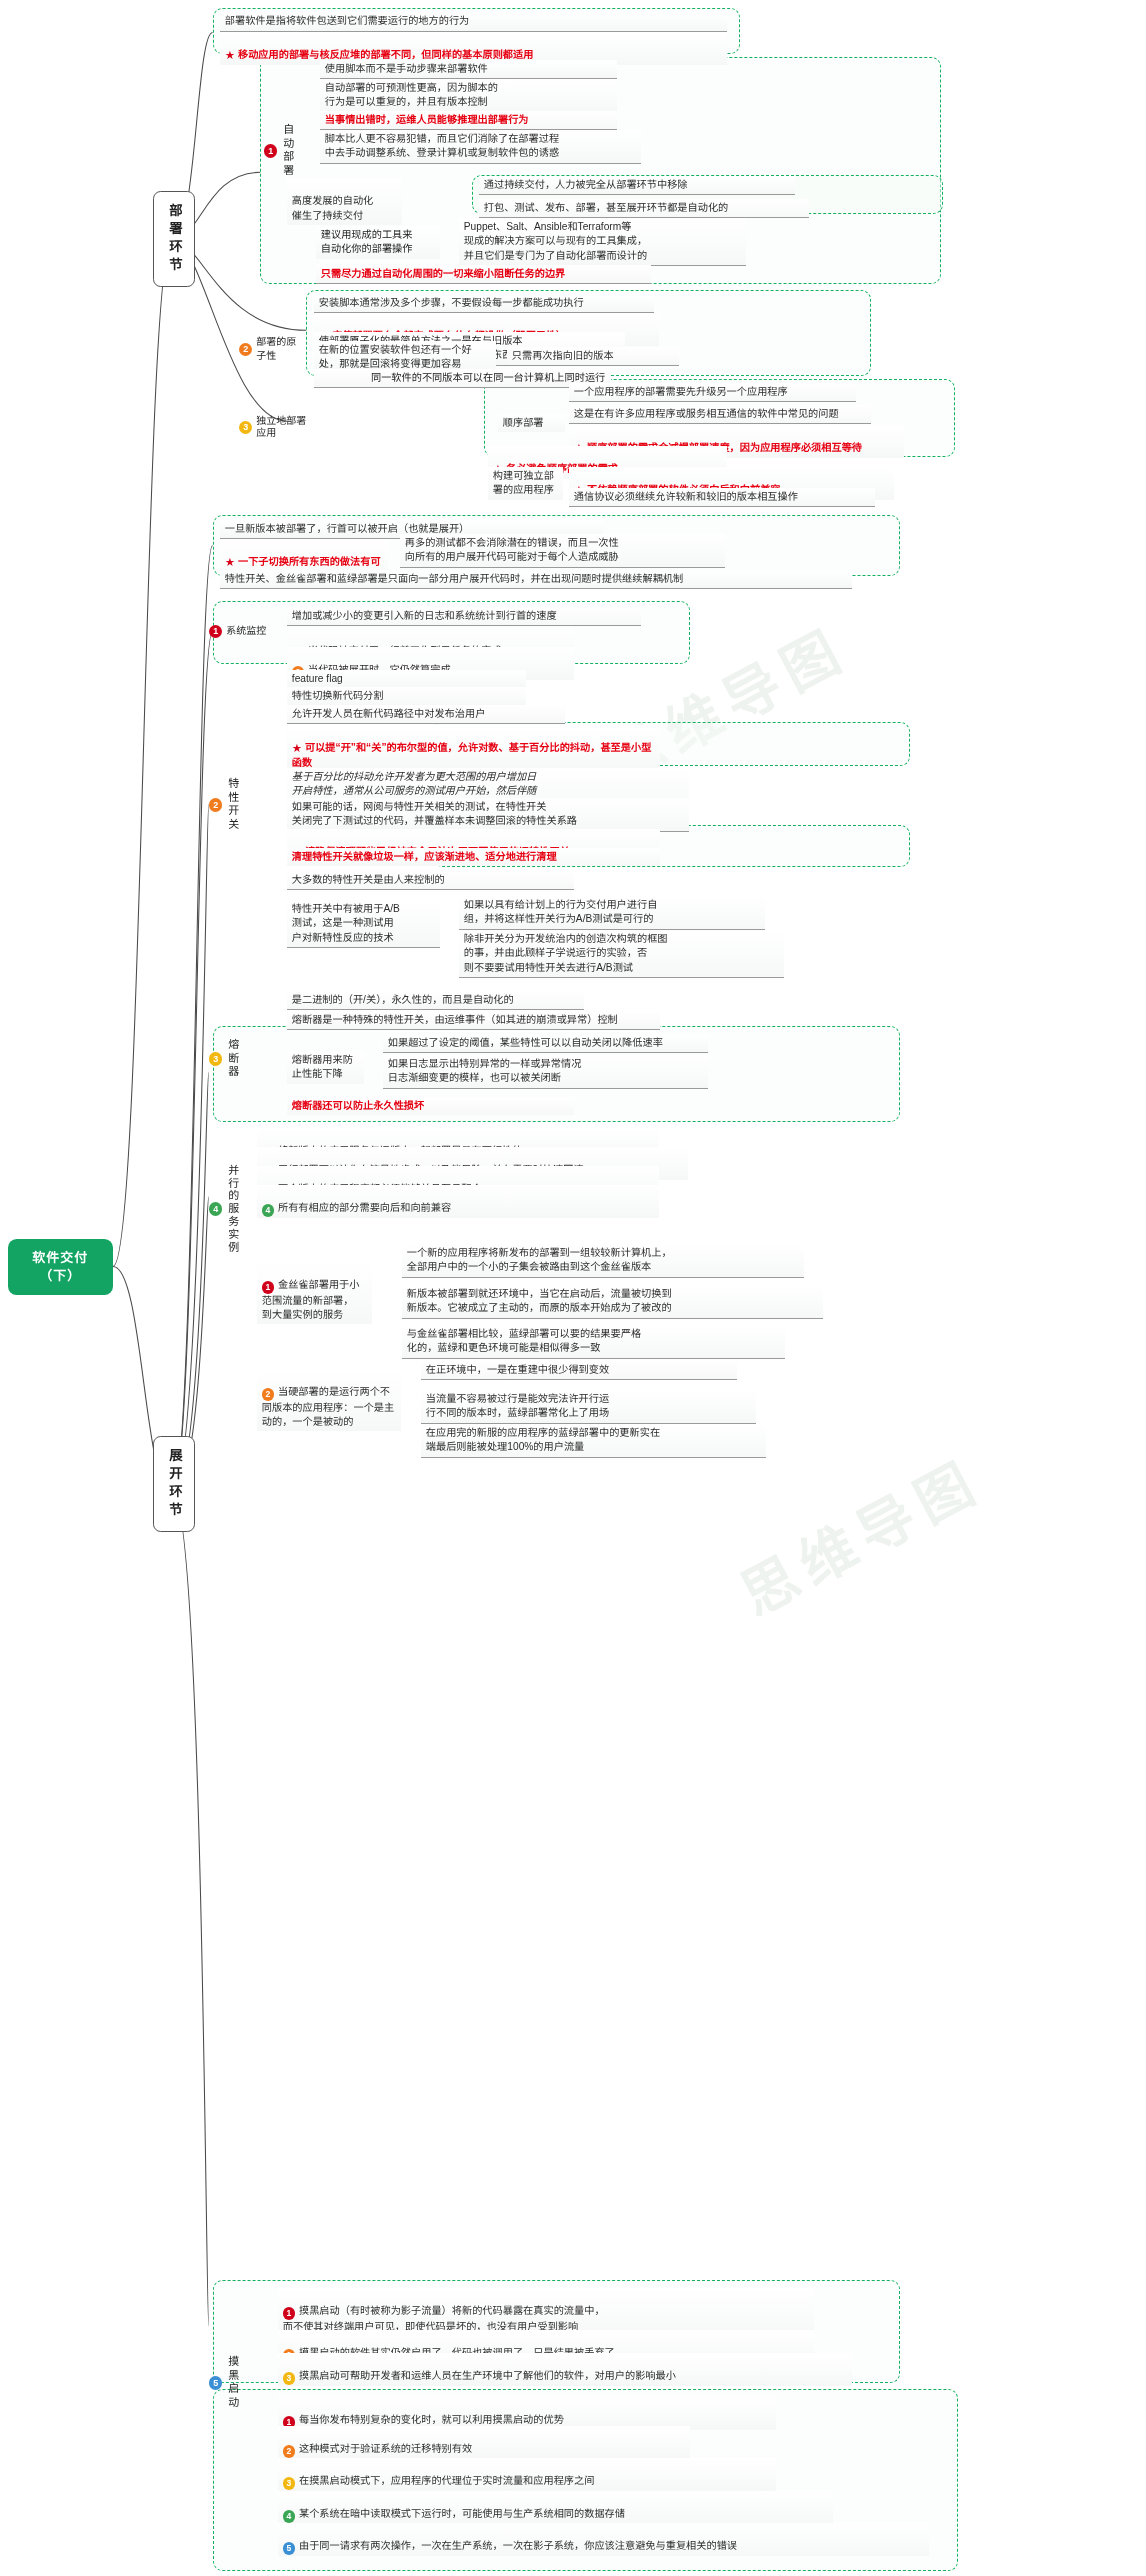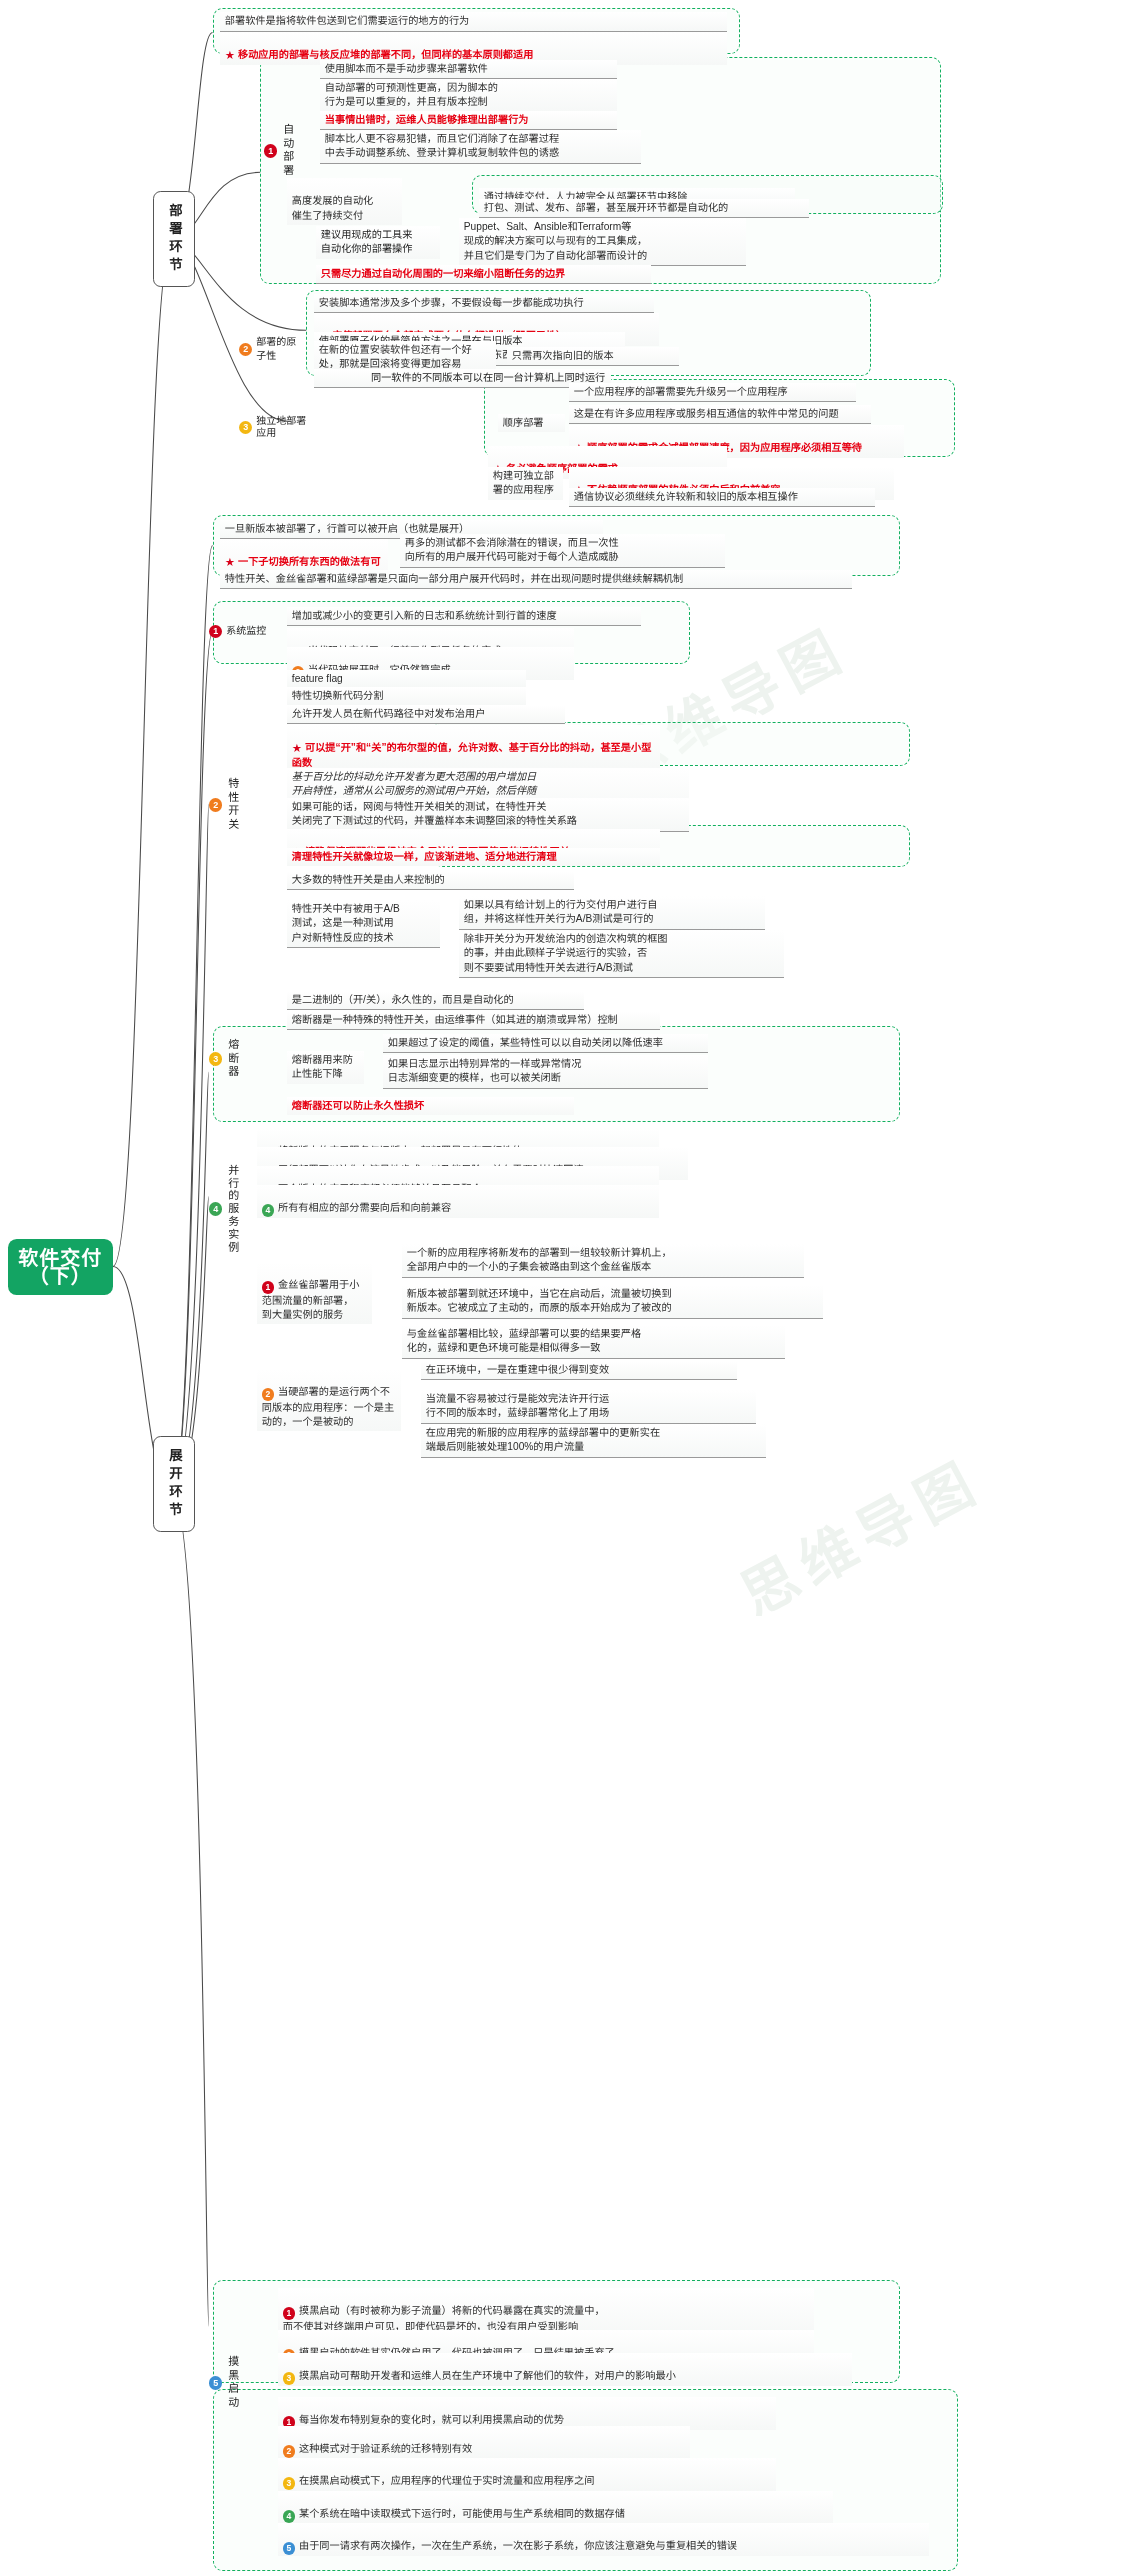--- a/index.html
+++ b/index.html
@@ -31,21 +31,21 @@
   #wires { position: absolute; left: 0; top: 0; width: 1147px; height: 2576px; z-index: 1; }
   #wires path { fill: none; stroke: #4a4a4a; stroke-width: 1.1; }
   
   .root {
     position: absolute;
     left: 7.7px; top: 1239px;
     width: 105px; height: 56px;
     background: #13a463;
     border-radius: 8.6px;
     color: #fff;
-    font-size: 20px;
+    font-size: 13px;
     font-weight: bold;
     line-height: 18px;
     display: flex; flex-direction: column;
     align-items: center; justify-content: center;
     z-index: 6;
     letter-spacing: 1px;
   }
   
   .lvl1 {
     position: absolute;
@@ -189,21 +189,21 @@
   <div class="node plain" style="left:320px; top:79px; width:297px;">自动部署的可预测性更高，因为脚本的
 行为是可以重复的，并且有版本控制</div>
   <div class="node red" style="left:320px; top:111px; width:297px;">当事情出错时，运维人员能够推理出部署行为</div>
   <div class="node plain" style="left:320px; top:130px; width:321px;">脚本比人更不容易犯错，而且它们消除了在部署过程
 中去手动调整系统、登录计算机或复制软件包的诱惑</div>
 
   <div class="node nb" style="left:287px; top:178px; width:115px;">
     <span>高度发展的自动化
 催生了持续交付</span>
   </div>
-  <div class="node plain" style="left:479px; top:188px; width:316px;">通过持续交付，人力被完全从部署环节中移除</div>
+  <div class="node plain" style="left:479px; top:176px; width:316px;">通过持续交付，人力被完全从部署环节中移除</div>
   <div class="node plain" style="left:479px; top:199px; width:330px;">打包、测试、发布、部署，甚至展开环节都是自动化的</div>
 
   <div class="node bold nb" style="left:316px; top:226px; width:124px;">建议用现成的工具来
 自动化你的部署操作</div>
   <div class="node plain" style="left:459px; top:218px; width:287px;">Puppet、Salt、Ansible和Terraform等
 现成的解决方案可以与现有的工具集成，
 并且它们是专门为了自动化部署而设计的</div>
   <div class="node red" style="left:316px; top:265px; width:335px;">只需尽力通过自动化周围的一切来缩小阻断任务的边界</div>
 
   <div class="lvl2 horiz" style="left:239px; top:335px; width:63px;">

